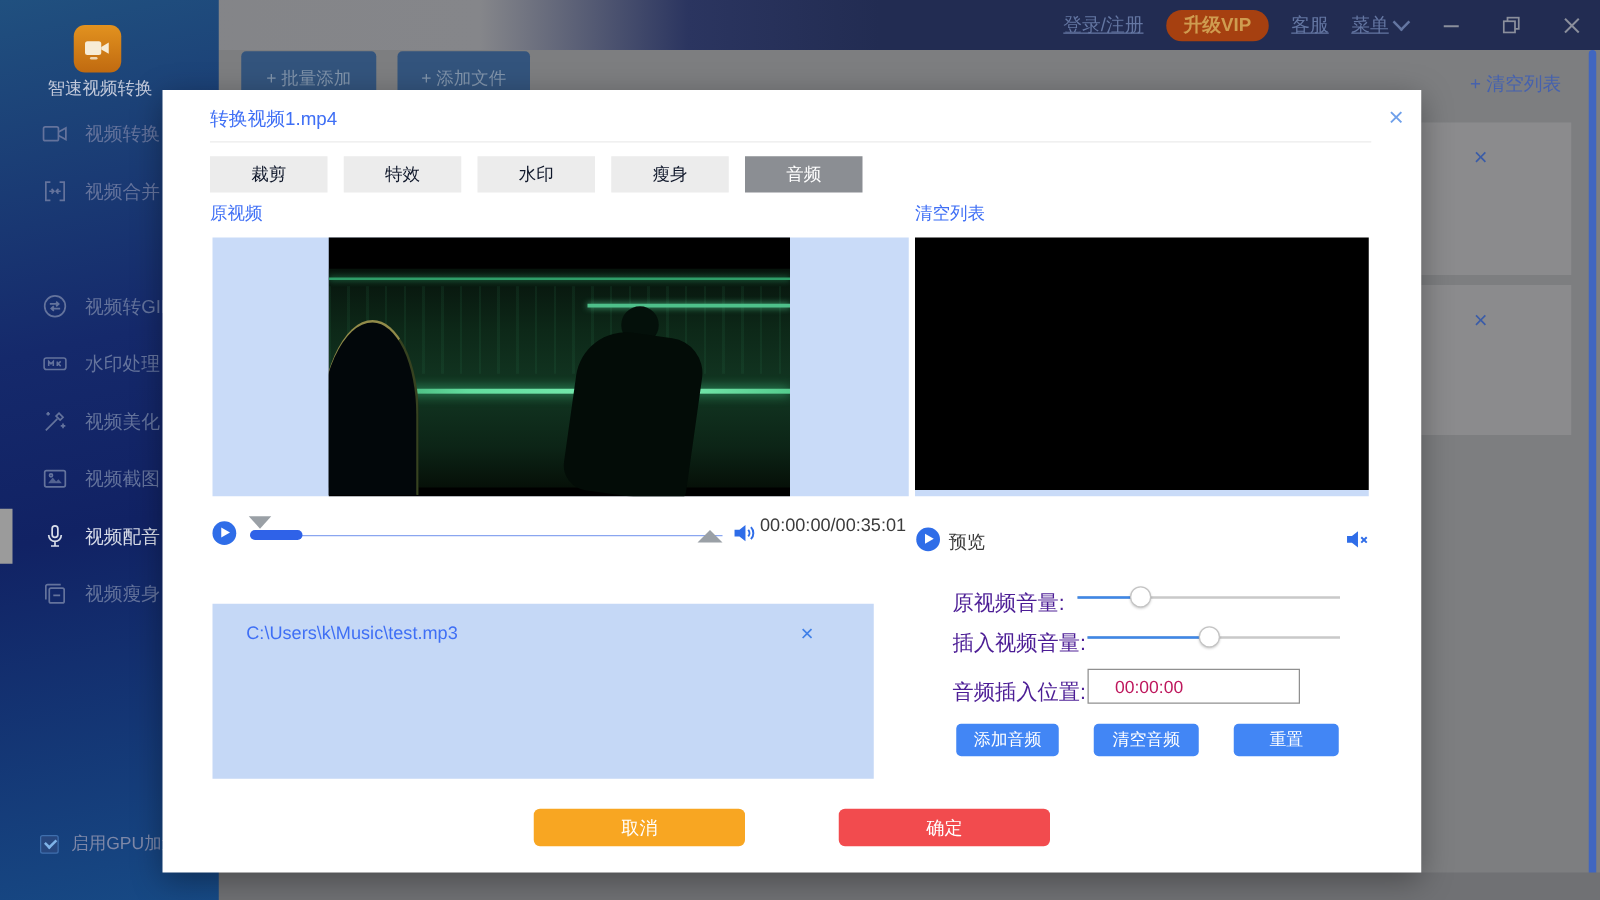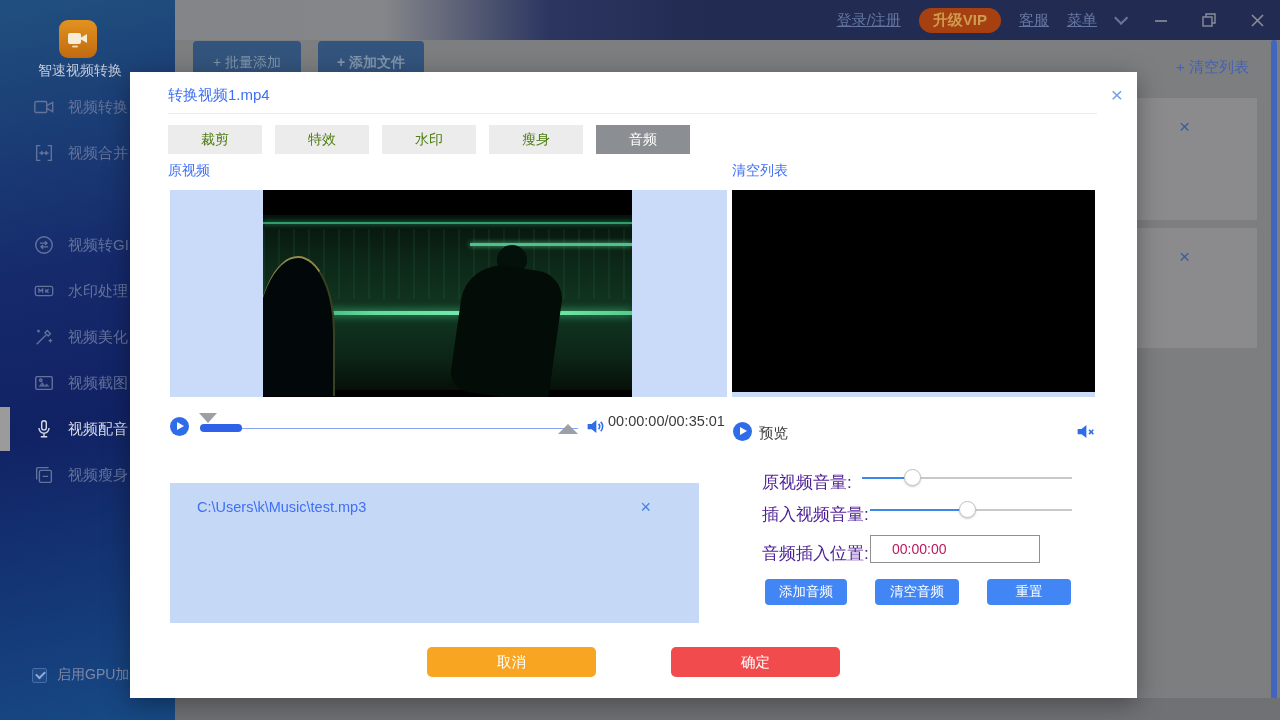--- a/index.html
+++ b/index.html
@@ -6,31 +6,31 @@
   body { background:#333; font-family:"Liberation Sans", sans-serif; }
   .stage { position:relative; width:1280px; height:720px; overflow:hidden; background:#7d7e80; }
 
   
   .topbar { position:absolute; left:0; top:0; width:1280px; height:40px;
     background:linear-gradient(90deg,#838487 0%,#85868a 30%,#2b3560 43%,#222c52 55%,#222c52 100%); }
   .topnav { position:absolute; right:12px; top:0; height:40px; display:flex; align-items:center; gap:18px; }
   .toplink { color:#6476a2; font-size:15px; text-decoration:underline; cursor:pointer; }
   .vip-pill { background:#a64010; color:#cf9c50; font-size:15px; font-weight:bold;
     padding:3px 14px; border-radius:14px; cursor:pointer; }
-  .menu-wrap { display:flex; align-items:center; gap:17px; }
+  .menu-wrap { display:flex; align-items:center; gap:3px; }
   .chev { width:10px; height:10px; border-right:2px solid #6476a2; border-bottom:2px solid #6476a2;
     transform:rotate(45deg) translateY(-3px); }
   .winbtn { width:22px; height:22px; display:flex; align-items:center; justify-content:center;
     color:#8b8f9c; cursor:pointer; margin-left:8px; }
 
   
   .bk-btn { position:absolute; top:41px; height:44px; background:#33547d; color:#8194ab;
     font-size:14px; border-radius:4px 4px 0 0; display:flex; align-items:center; justify-content:center; }
   .bk-batch { left:193px; width:108px; }
-  .bk-add   { left:318px; width:106px;font-weight:bold; }
+  .bk-add   { left:318px; width:106px; }
   .bk-clear { position:absolute; left:1176px; top:58px; color:#4662ae; font-size:15px; cursor:pointer; }
   .bk-card { position:absolute; left:1137px; width:120px; background:#8b8b8d; }
   .bk-card1 { top:98px;  height:122px; }
   .bk-card2 { top:228px; height:120px; }
   .bk-x { position:absolute; left:42px; top:18px; color:#3a5ca8; font-size:19px; }
   .bk-scroll { position:absolute; left:1271px; top:40px; width:6px; height:678px; background:#4066c0; border-radius:3px; }
   .bk-bottom { position:absolute; left:130px; top:698px; width:1150px; height:22px; background:#707174; }
 
   
   .sidebar { position:absolute; left:0; top:0; width:175px; height:720px;
@@ -50,21 +50,21 @@
     border-left:2px solid #7fb3e8; border-bottom:2px solid #7fb3e8; transform:rotate(-45deg); }
   .gpu-label { color:#7e88a8; font-size:14px; white-space:nowrap; }
 
   
   .modal { position:absolute; left:130px; top:72px; width:1007px; height:626px; background:#fff;
     box-shadow:0 6px 24px rgba(0,0,0,.35); }
   .m-title { position:absolute; left:38px; top:14px; color:#3f6ff5; font-size:15px; }
   .m-close { position:absolute; right:14px; top:12px; color:#6fa0ea; font-size:21px; cursor:pointer; line-height:1; }
   .m-div { position:absolute; left:38px; top:41px; width:929px; height:1px; background:#ebebeb; }
   .tabs { position:absolute; left:38px; top:53px; display:flex; gap:13px; }
-  .tab { width:94px; height:29px; background:#ececec; color:#4d7c0f; font-size:14px;
+  .tab { width:94px; height:29px; background:#ececec; color:#0f172a; font-size:14px;
     display:flex; align-items:center; justify-content:center; cursor:pointer; }
   .tab.active { background:#8b8e93; color:#fff; }
   .sec-label { position:absolute; color:#3f6ff5; font-size:14px; }
   .lab-left { left:38px; top:90px; }
   .lab-right { left:602px; top:90px; }
 
   .preview-left { position:absolute; left:40px; top:118px; width:557px; height:207px; background:#c9dbf8; }
   .video { position:absolute; left:93px; top:0; width:369px; height:207px; background:#000; overflow:hidden; }
   .scene { position:absolute; left:0; top:25px; right:0; bottom:7px;
     background:linear-gradient(180deg,#07130c 0%,#0d2818 28%,#123622 55%,#0c2416 82%,#061008 100%); }

